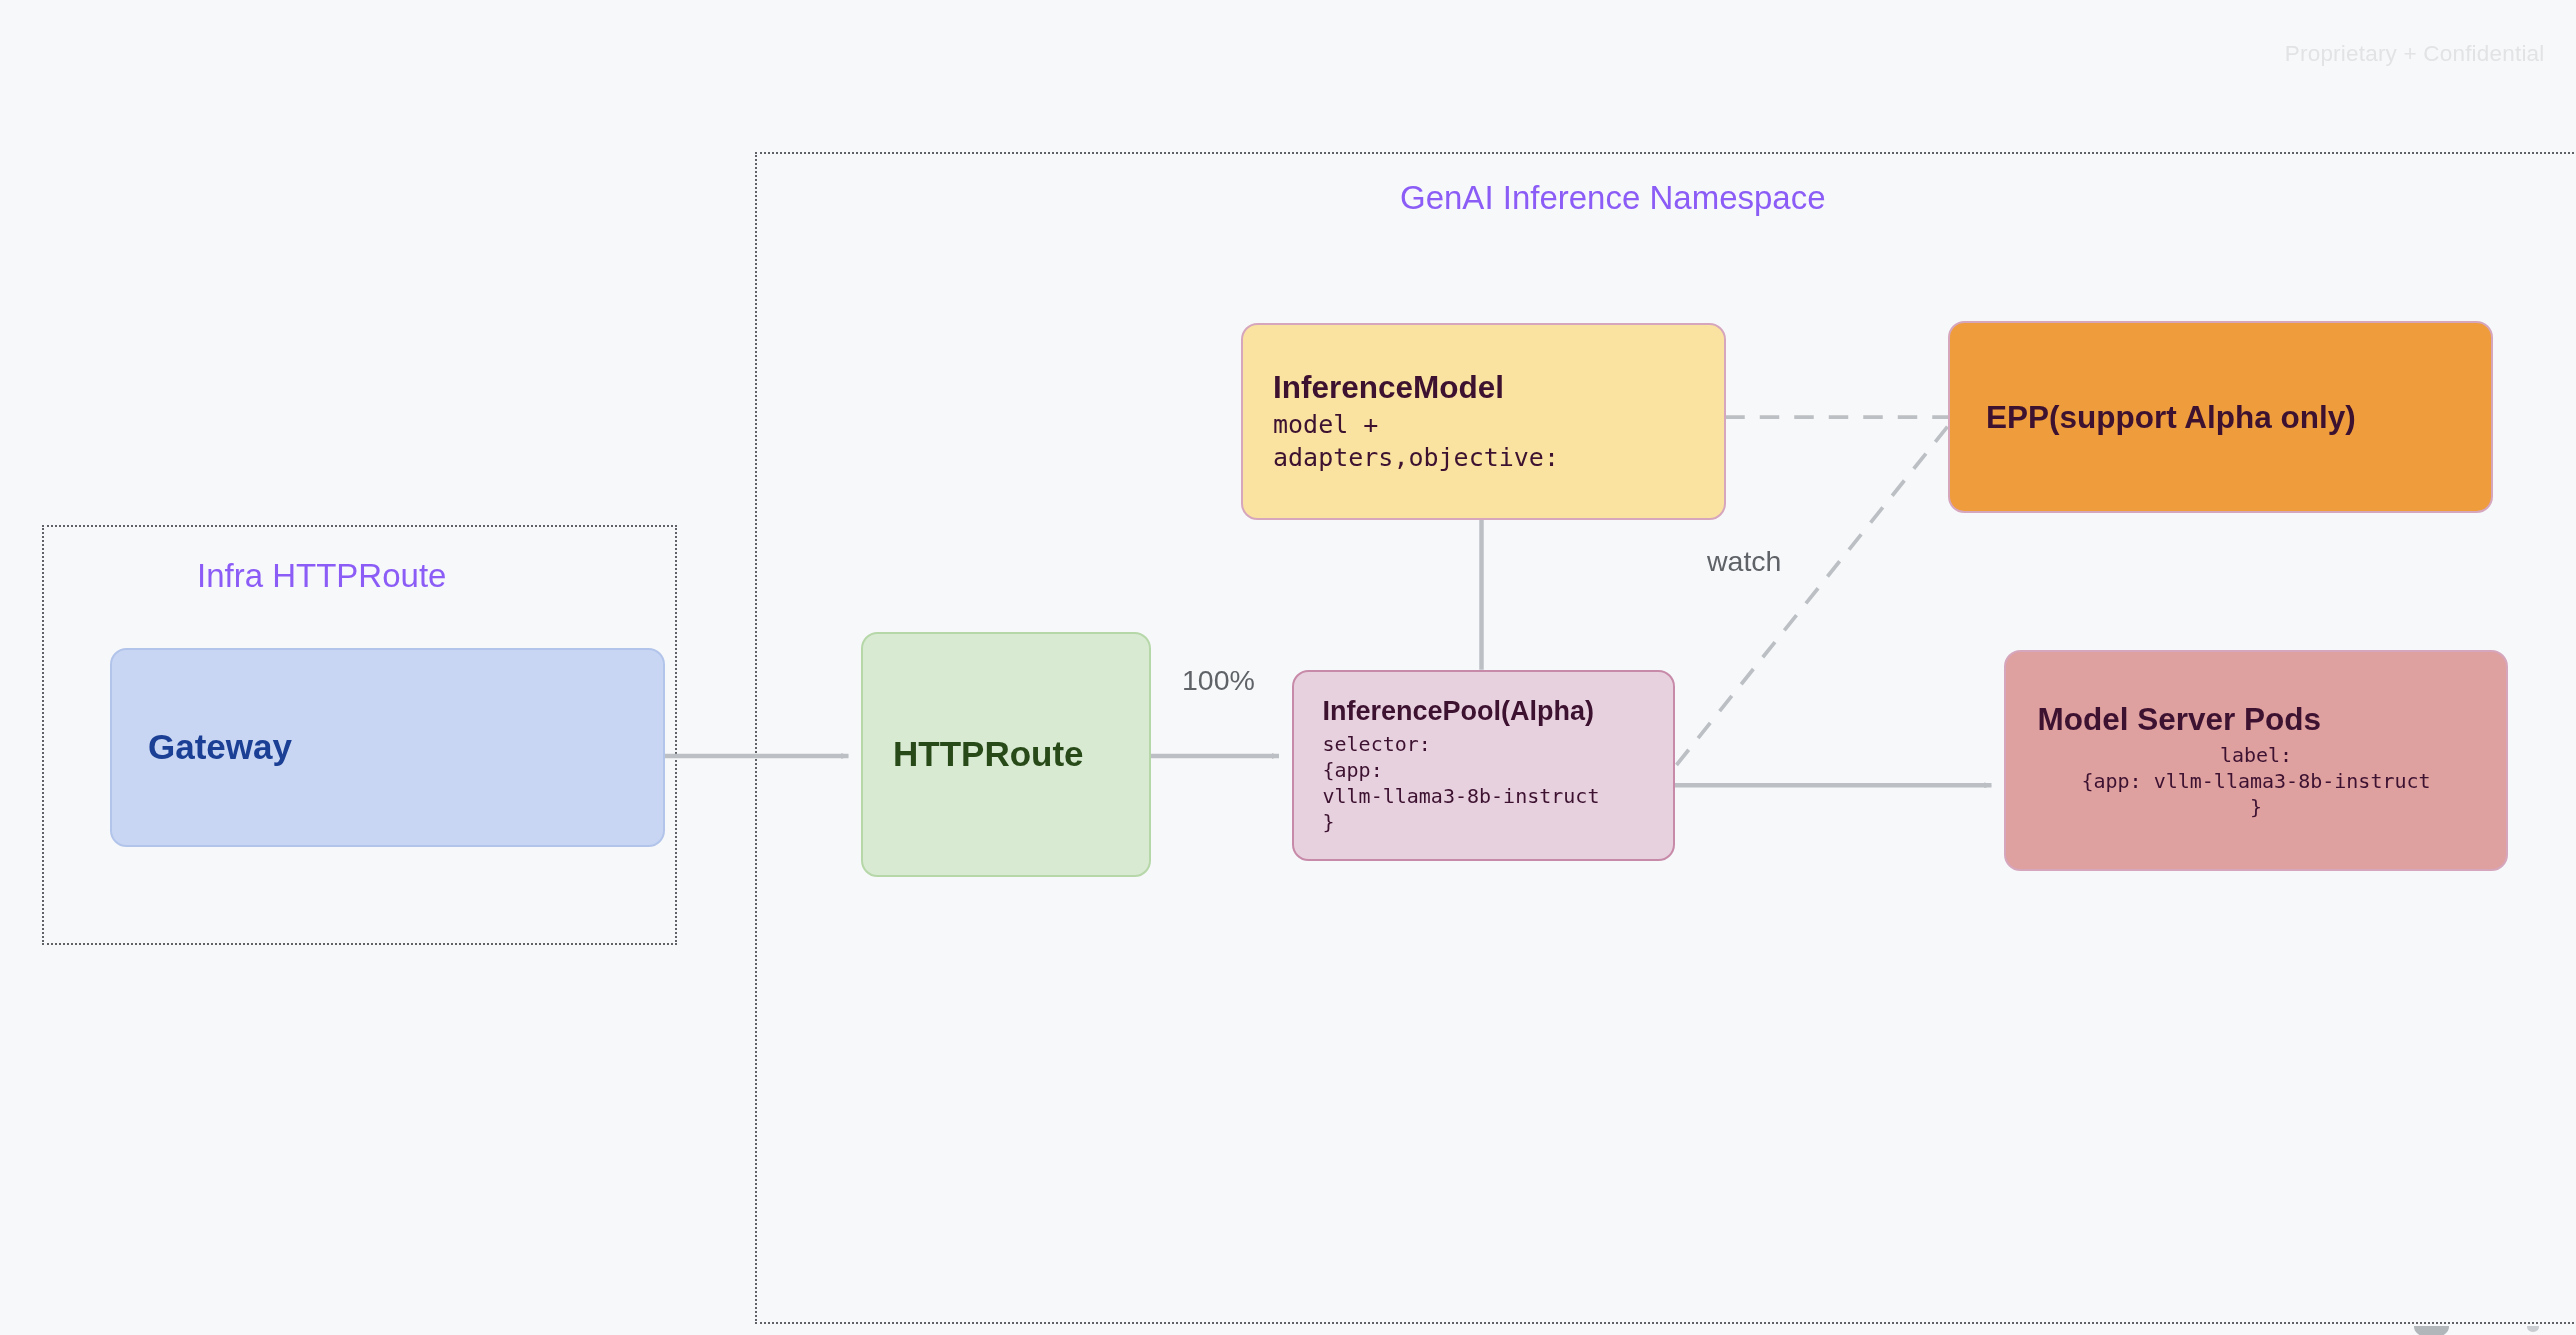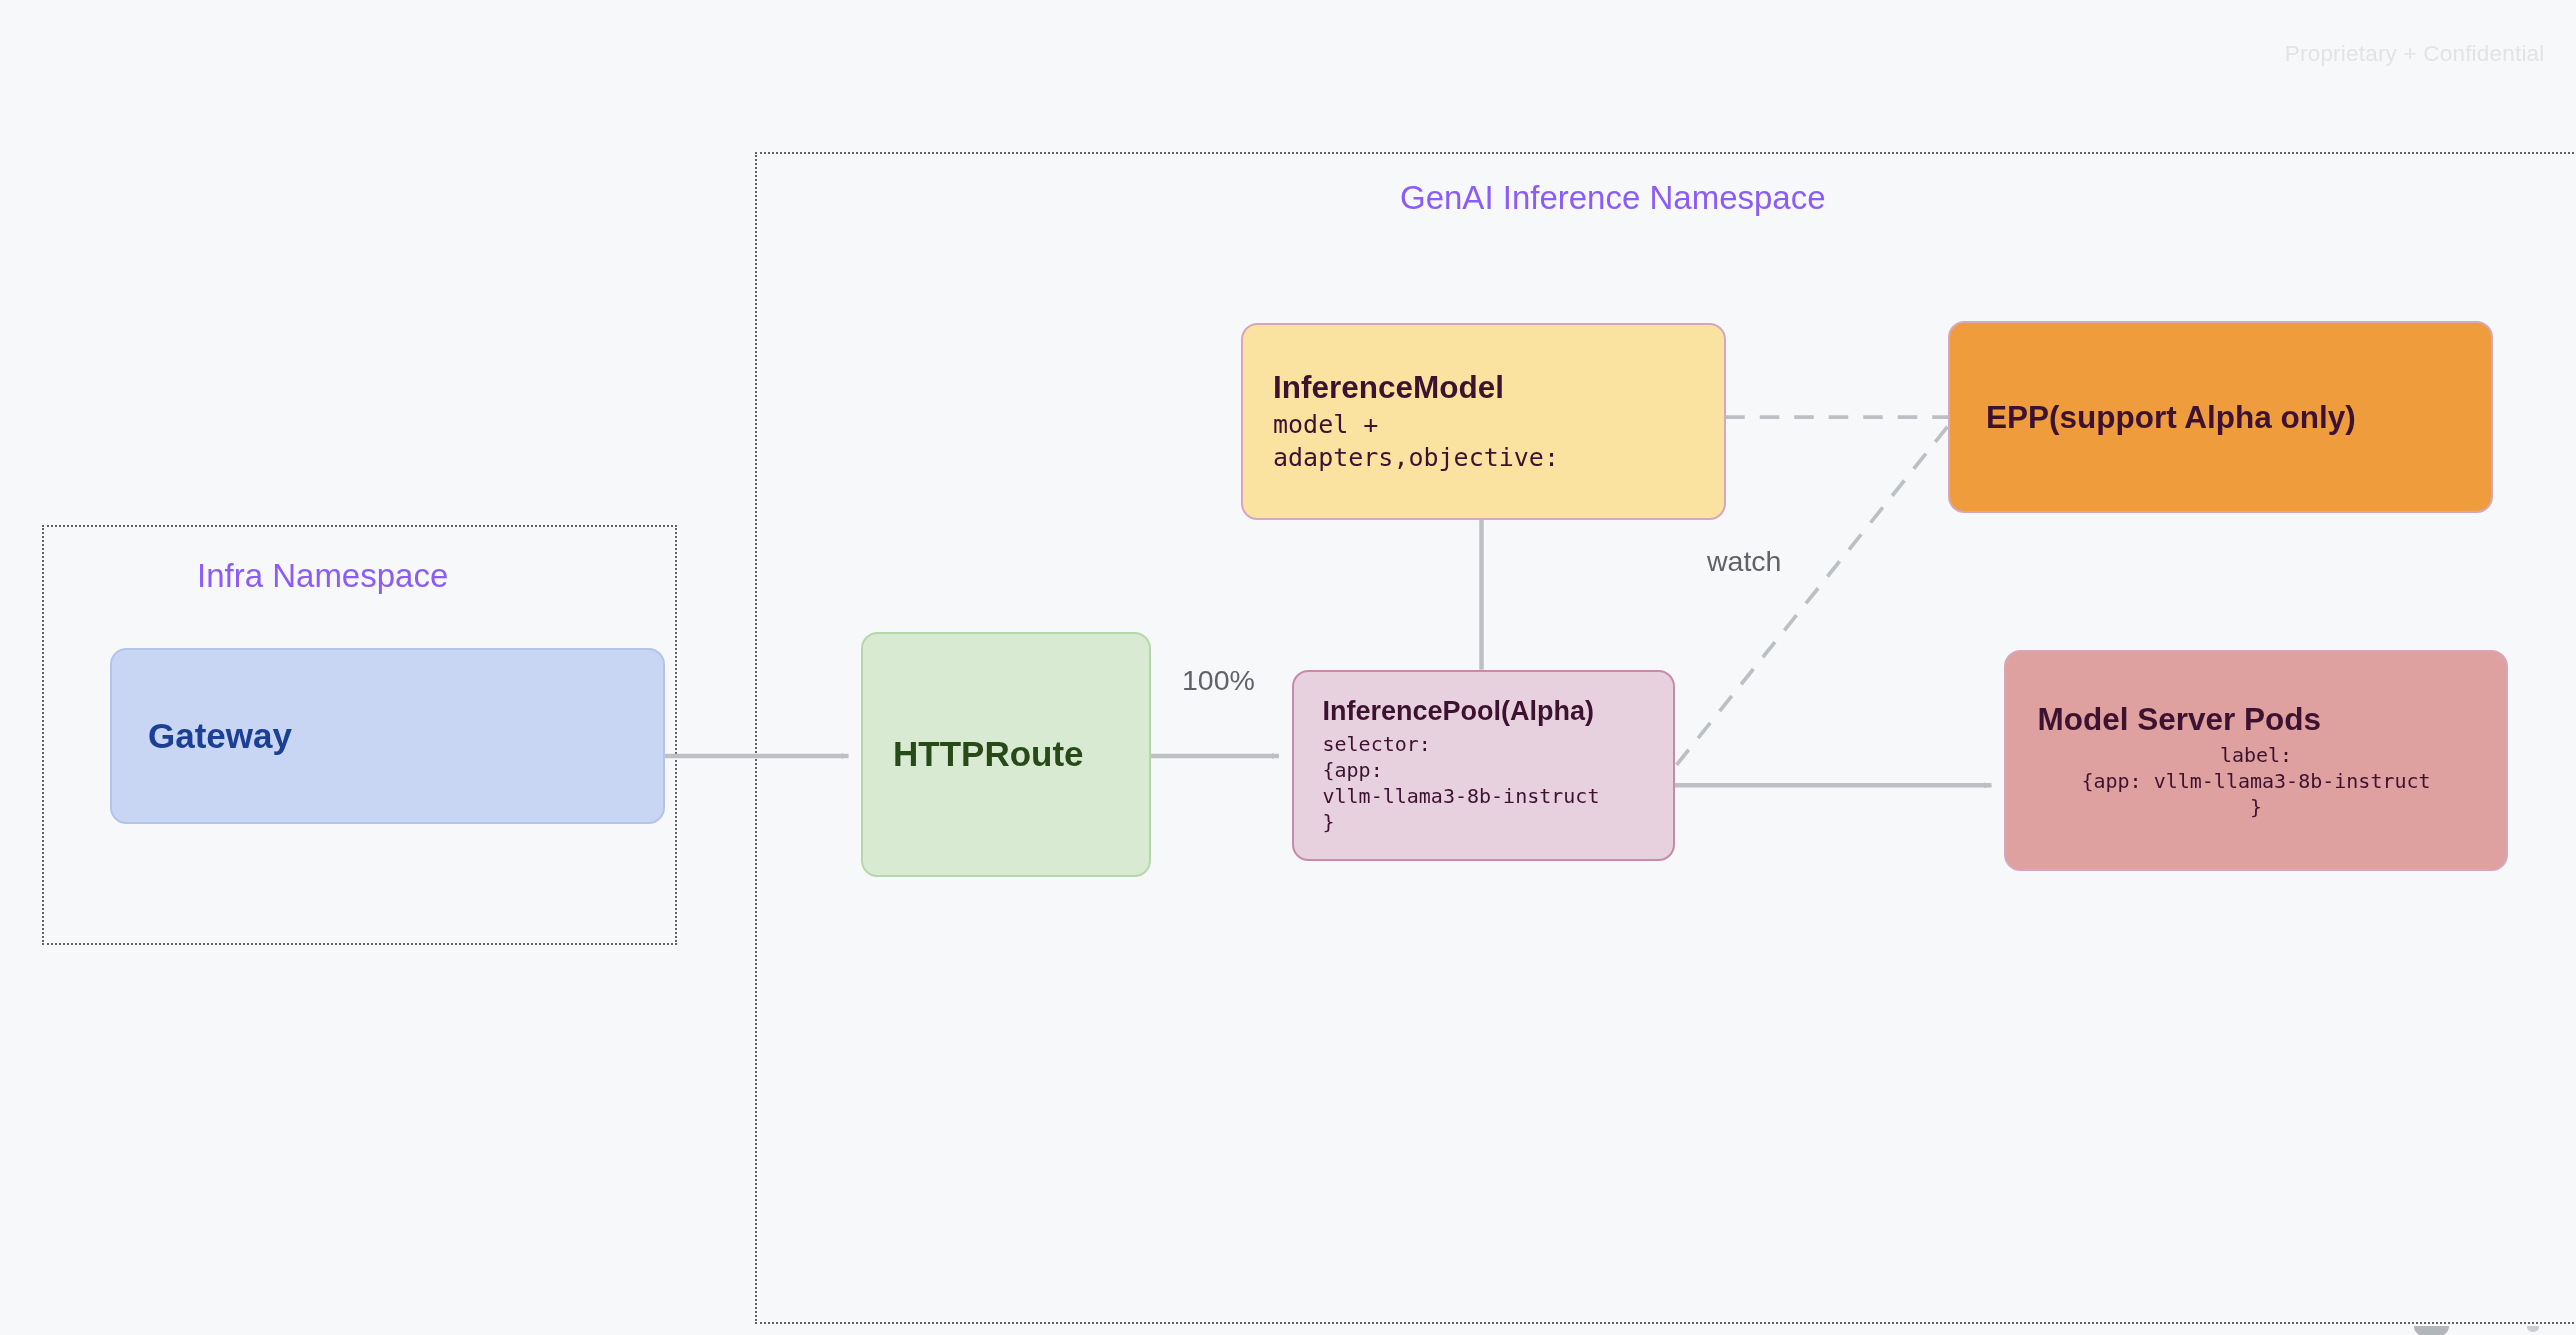--- a/index.html
+++ b/index.html
@@ -59,21 +59,21 @@
     line-height: 1.15;
   }
   .node .mono {
     font-family: "DejaVu Sans Mono", "Liberation Mono", monospace;
     line-height: 1.3;
     white-space: pre;
   }
 
   
   #gateway {
-    left: 110px; top: 648px; width: 555px; height: 176px;
+    left: 110px; top: 648px; width: 555px; height: 199px;
     background: #c8d6f4;
     border: 2.3px solid #b3c4ea;
     padding: 0 36px;
   }
   #gateway .title {
     font-size: 35px;
     color: #1b3f94;
   }
 
   
@@ -192,21 +192,21 @@
   }
 </style>
 </head>
 <body>
 
 <div id="canvas">
 
   <div class="watermark">Proprietary + Confidential</div>
 
   <div class="ns" id="ns-infra" style="left:42px; top:525px; width:635px; height:420px;"></div>
-  <div class="ns-title" style="left:197px; top:557px;">Infra Namespace</div>
+  <div class="ns-title" style="left:197px; top:557px;">Infra HTTPRoute</div>
 
   <div class="ns" id="ns-genai" style="left:755px; top:152px; width:1875px; height:1172px;"></div>
   <div class="ns-title" style="left:1400px; top:179px;">GenAI Inference Namespace</div>
 
   <svg id="edges" viewBox="0 0 3434 1780" xmlns="http://www.w3.org/2000/svg">
     <defs>
       <marker id="arrow" markerWidth="10" markerHeight="8" refX="9.6" refY="4" orient="auto" markerUnits="userSpaceOnUse">
         <path d="M0,0 L10,4 L0,8 z" fill="#bcc0c4"></path>
       </marker>
     </defs>

